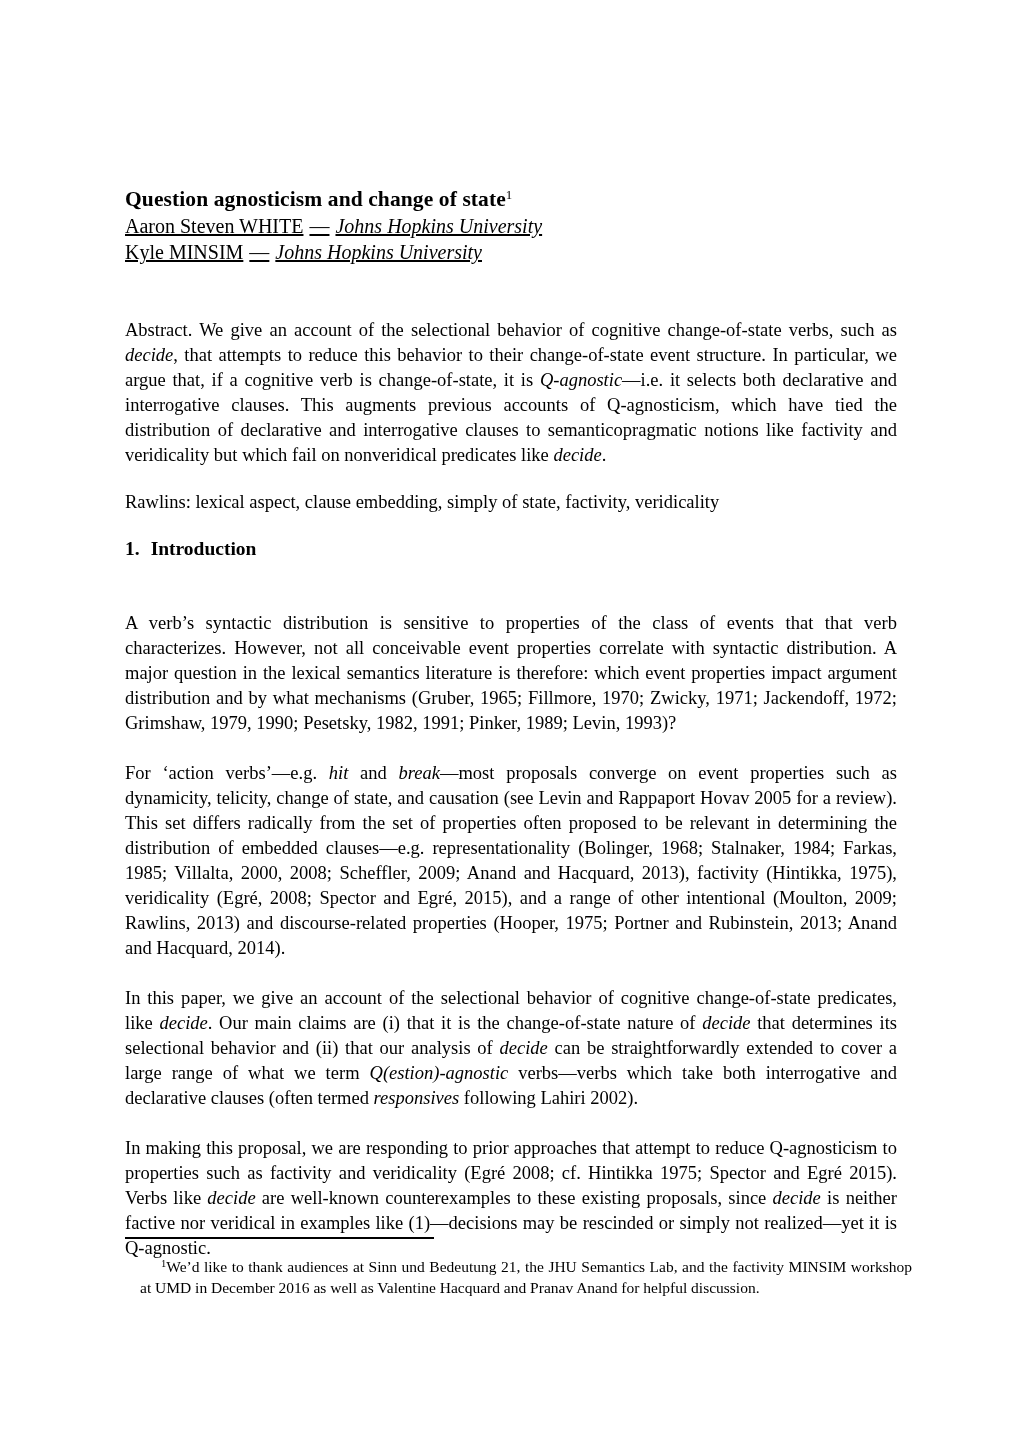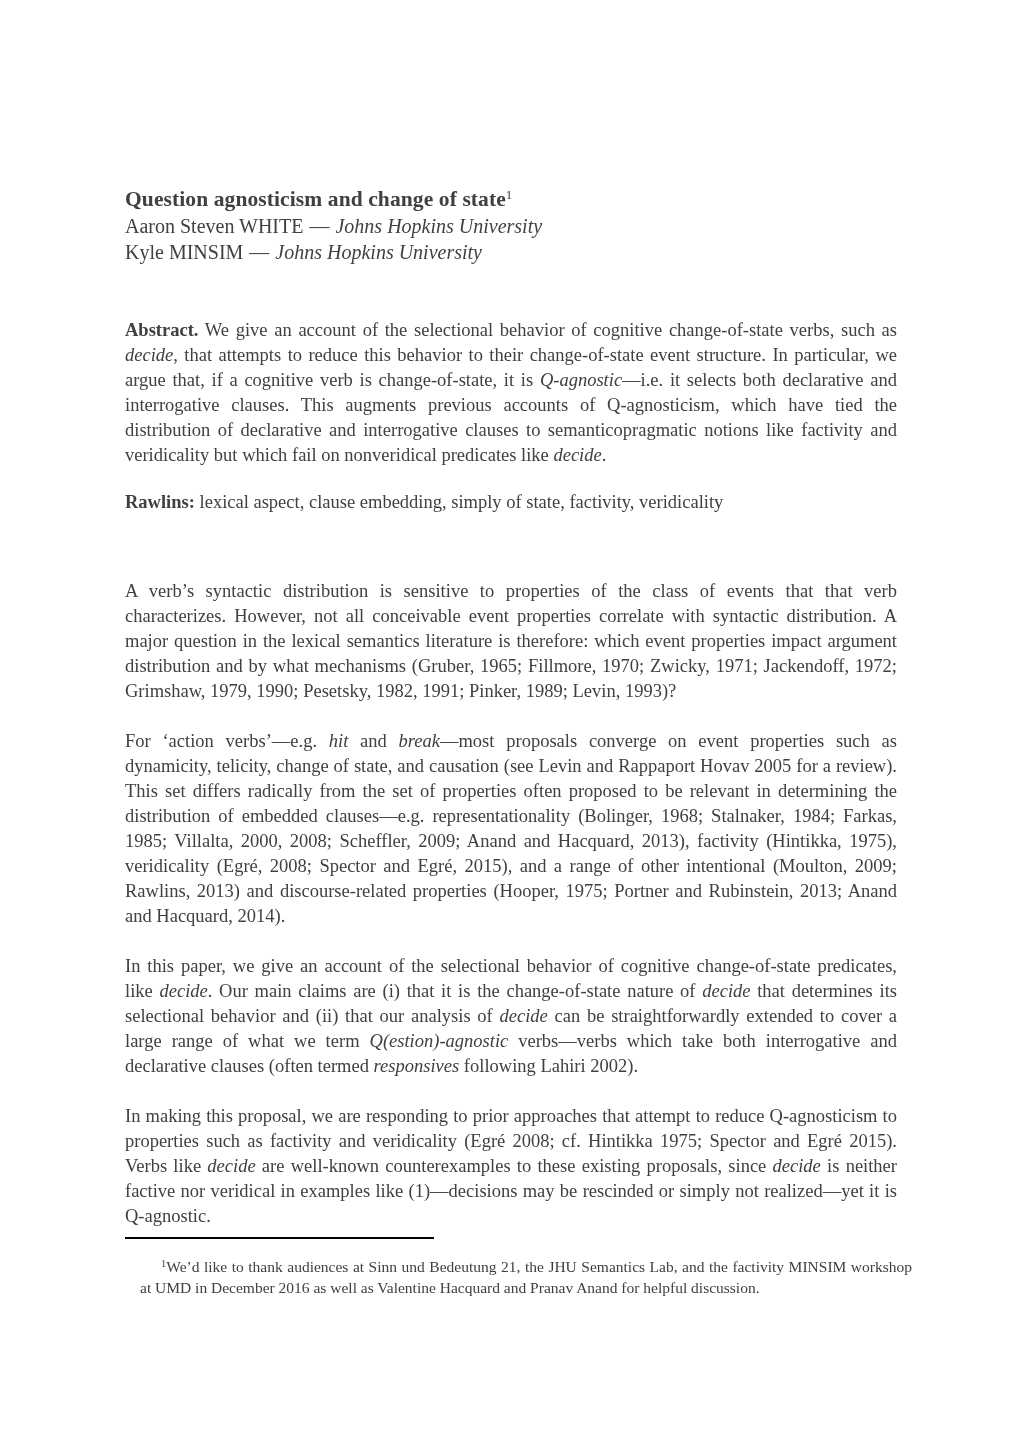--- a/index.html
+++ b/index.html
@@ -2,21 +2,21 @@
 <html><head>
 <meta charset="utf-8">
 <style>
   html, body { margin: 0; padding: 0; background: #e8e8e8; }
   .page {
     position: relative;
     width: 1020px;
     height: 1442px;
     margin: 0 auto;
     background: #ffffff;
-    color: #404040;
+    color: #000000;
     font-family: "Liberation Serif", "DejaVu Serif", serif;
     overflow: hidden;
   }
   .block {
     position: absolute;
     left: 125px;
     width: 772px;
   }
   
   .titleblock { top: 186px; }
@@ -30,46 +30,47 @@
   .paper-title sup {
     font-size: 13px;
     font-weight: normal;
     line-height: 0;
     vertical-align: 7px;
   }
   .author {
     margin: 0;
     font-size: 20px;
     line-height: 26px;
+    text-decoration: underline;
   }
   .author .sep { margin: 0 6px; }
   .author .affil { font-style: italic; }
   
   .prose {
     font-size: 18.5px;
     line-height: 25px;
     text-align: justify;
   }
   .abstract { top: 318px; }
   .abstract p, .bodytext p { margin: 0 0 25px 0; }
-  .lead { font-weight: bold; }
+  .lead { font-weight: normal; }
   .keywords {
     top: 490px;
     font-size: 18.5px;
     line-height: 25px;
   }
   .section-heading {
     top: 536px;
     margin: 0;
     font-size: 19.5px;
     font-weight: bold;
     line-height: 25px;
   }
   .section-heading .secnum { margin-right: 11px; }
-  .bodytext { top: 579px; }
+  .bodytext { top: 611px; }
   i { font-style: italic; }
   
   .footnote-rule {
     top: 1237px;
     width: 309px;
     height: 1.5px;
     background: #000000;
   }
   .footnote {
     top: 1242px;
@@ -97,20 +98,23 @@
   </div>
 
   <div class="block abstract prose">
     <p><span class="lead">Abstract.</span> <span>We give an account of the selectional behavior of cognitive change-of-state verbs, such as <i>decide</i>, that attempts to reduce this behavior to their change-of-state event structure. In particular, we argue that, if a cognitive verb is change-of-state, it is <i>Q-agnostic</i>—i.e. it selects both declarative and interrogative clauses. This augments previous accounts of Q-agnosticism, which have tied the distribution of declarative and interrogative clauses to semanticopragmatic notions like factivity and veridicality but which fail on nonveridical predicates like <i>decide</i>.</span></p>
   </div>
 
   <div class="block keywords">
     <span class="lead">Rawlins:</span> <span>lexical aspect, clause embedding, simply of state, factivity, veridicality</span>
   </div>
 
+  <h2 class="block section-heading">
+    <span class="secnum">1.</span><span>Introduction</span>
+  </h2>
 
   <div class="block bodytext prose">
     <p>A verb’s syntactic distribution is sensitive to properties of the class of events that that verb characterizes. However, not all conceivable event properties correlate with syntactic distribution. A major question in the lexical semantics literature is therefore: which event properties impact argument distribution and by what mechanisms (Gruber, 1965; Fillmore, 1970; Zwicky, 1971; Jackendoff, 1972; Grimshaw, 1979, 1990; Pesetsky, 1982, 1991; Pinker, 1989; Levin, 1993)?</p>
     <p>For ‘action verbs’—e.g. <i>hit</i> and <i>break</i>—most proposals converge on event properties such as dynamicity, telicity, change of state, and causation (see Levin and Rappaport Hovav 2005 for a review). This set differs radically from the set of properties often proposed to be relevant in determining the distribution of embedded clauses—e.g. representationality (Bolinger, 1968; Stalnaker, 1984; Farkas, 1985; Villalta, 2000, 2008; Scheffler, 2009; Anand and Hacquard, 2013), factivity (Hintikka, 1975), veridicality (Egré, 2008; Spector and Egré, 2015), and a range of other intentional (Moulton, 2009; Rawlins, 2013) and discourse-related properties (Hooper, 1975; Portner and Rubinstein, 2013; Anand and Hacquard, 2014).</p>
     <p>In this paper, we give an account of the selectional behavior of cognitive change-of-state predicates, like <i>decide</i>. Our main claims are (i) that it is the change-of-state nature of <i>decide</i> that determines its selectional behavior and (ii) that our analysis of <i>decide</i> can be straightforwardly extended to cover a large range of what we term <i>Q(estion)-agnostic</i> verbs—verbs which take both interrogative and declarative clauses (often termed <i>responsives</i> following Lahiri 2002).</p>
     <p>In making this proposal, we are responding to prior approaches that attempt to reduce Q-agnosticism to properties such as factivity and veridicality (Egré 2008; cf. Hintikka 1975; Spector and Egré 2015). Verbs like <i>decide</i> are well-known counterexamples to these existing proposals, since <i>decide</i> is neither factive nor veridical in examples like (1)—decisions may be rescinded or simply not realized—yet it is Q-agnostic.</p>
   </div>
 
   <div class="block footnote-rule"></div>
 

